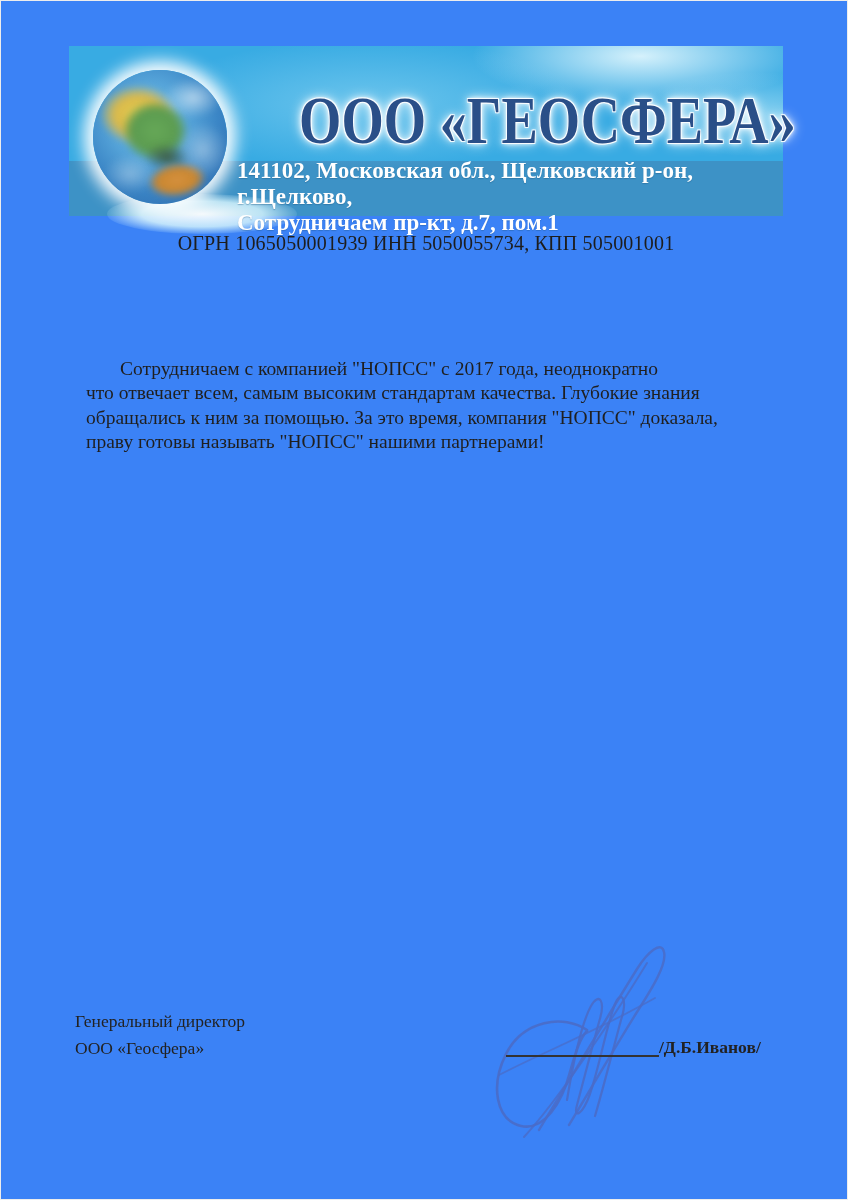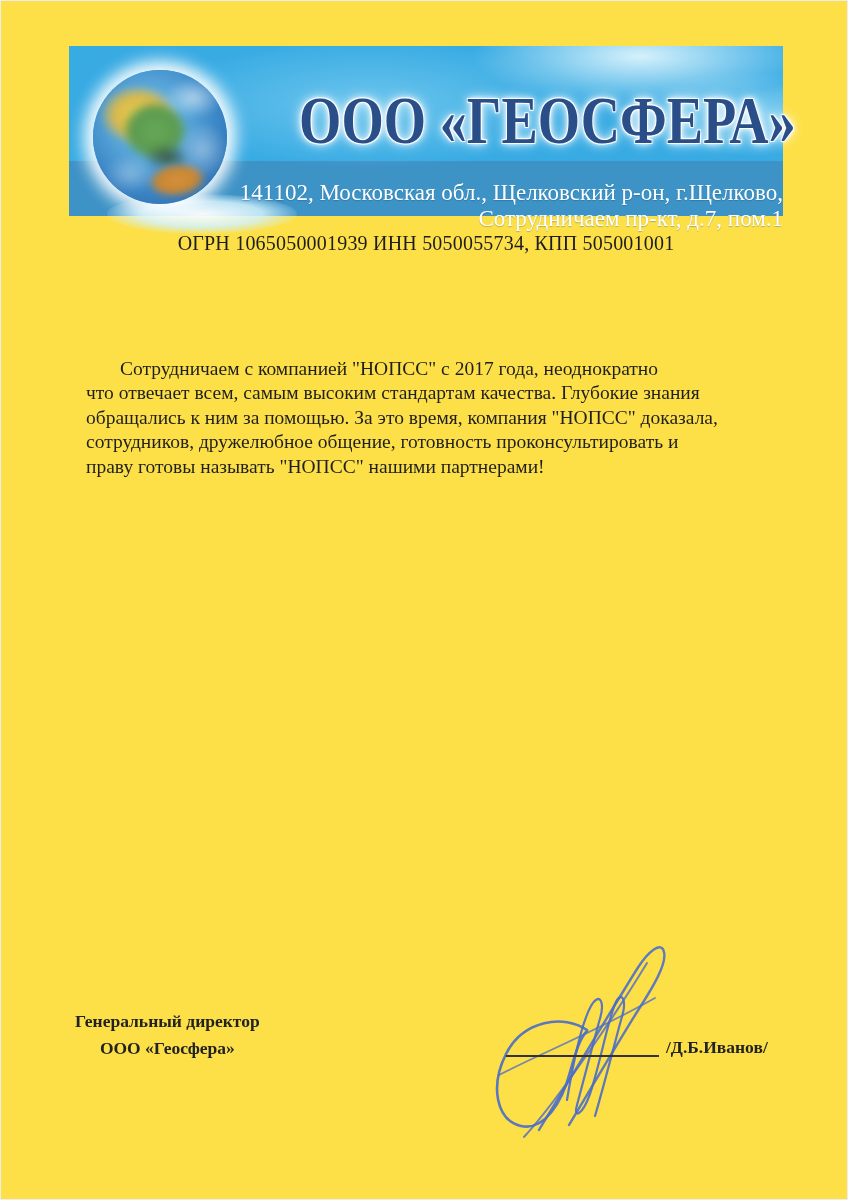--- a/index.html
+++ b/index.html
@@ -1,19 +1,19 @@
 <!DOCTYPE html>
 <html><head>
 <meta charset="utf-8">
 <style>
   * { margin:0; padding:0; box-sizing:border-box; }
   html,body { background:#ffffff; }
   .page {
     position:relative; width:848px; height:1200px; margin:0 auto;
-    background:#fde047; overflow:hidden;
+    background:#3b82f6; overflow:hidden;
     font-family:"Liberation Serif", serif;
     border:1px solid #ededed;
   }
 
   
   .banner {
     position:absolute; left:68px; top:45px; width:714px; height:170px;
     background-color:#38abe3;
     background-image:
       radial-gradient(ellipse 240px 70px at 80% 6%,  rgba(222,245,253,0.95), rgba(222,245,253,0) 70%),
@@ -46,50 +46,50 @@
     text-align:center; white-space:nowrap;
   }
   .banner-title span {
     display:inline-block; transform:scaleX(0.80); transform-origin:center;
     font-weight:bold; font-size:68px; line-height:68px; color:#2a4f88;
     text-shadow:
       0 0 4px #ffffff, 0 0 8px #ffffff, 0 0 14px rgba(255,255,255,0.95),
       1px 1px 0 #eaf7fd, -1px -1px 0 #eaf7fd, 1px -1px 0 #eaf7fd, -1px 1px 0 #eaf7fd;
   }
   .banner-address {
-    position:absolute; left:168px; right:0; top:134px;
-    text-align:right; color:#ffffff; font-weight:normal;
+    position:absolute; left:168px; right:0; top:112px;
+    text-align:left; color:#ffffff; font-weight:bold;
     font-size:23px; line-height:26px;
     text-shadow:0 1px 1px rgba(30,80,120,0.35);
   }
   .reg-line {
     position:absolute; left:68px; width:714px; top:231px;
     text-align:center; font-weight:normal; font-size:20px; color:#1d1d1d;
     letter-spacing:0.2px;
   }
 
   
   .body-text {
     position:absolute; left:85px; top:356px; width:700px;
     font-size:19.5px; line-height:24.4px; color:#1f1f1f;
     white-space:nowrap;
   }
   .body-text .ind { padding-left:34px; }
 
   
   .sig-title {
     position:absolute; left:74px; top:1007px;
-    font-weight:bold; font-size:17.5px; line-height:27px; color:#222222;text-align:center;
+    font-weight:normal; font-size:17.5px; line-height:27px; color:#222222;
   }
   .sig-row {
     position:absolute; left:505px; top:1036px;
     display:flex; align-items:flex-end; white-space:nowrap;
   }
   .sig-line { display:inline-block; width:153px; height:17px; border-bottom:2px solid #333333; }
-  .sig-name { font-weight:bold; font-size:17.5px; line-height:20px; color:#222222;margin-left:7px; }
+  .sig-name { font-weight:bold; font-size:17.5px; line-height:20px; color:#222222; }
   .sig-svg { position:absolute; left:468px; top:903px; width:240px; height:250px; pointer-events:none; }
 </style>
 </head>
 <body>
 
 <div class="page">
 
   <div class="banner">
     <div class="pedestal"></div>
     <div class="globe">
@@ -108,21 +108,20 @@
       <div>141102, Московская обл., Щелковский р-он, г.Щелково,</div>
       <div>Сотрудничаем пр-кт, д.7, пом.1</div>
     </div>
   </div>
   <div class="reg-line">ОГРН 1065050001939 ИНН 5050055734, КПП 505001001</div>
 
   <div class="body-text">
     <div class="ind">Сотрудничаем с компанией "НОПСС" с 2017 года, неоднократно</div>
     <div>что отвечает всем, самым высоким стандартам качества. Глубокие знания</div>
     <div>обращались к ним за помощью. За это время, компания "НОПСС" доказала,</div>
-    <div>сотрудников, дружелюбное общение, готовность проконсультировать и</div>
     <div>праву готовы называть "НОПСС" нашими партнерами!</div>
   </div>
 
   <div class="sig-title">
     <div>Генеральный директор</div>
     <div>ООО «Геосфера»</div>
   </div>
 
   <svg class="sig-svg" viewBox="0 0 240 250" fill="none" stroke="#4a6cc8" stroke-linecap="round">
     <path d="M 118 126 C 95 110, 54 116, 37 150 C 21 182, 27 216, 52 222 C 75 227, 93 199, 101 168 C 107 147, 111 134, 118 127" stroke-width="2.6" opacity="0.9"></path>

